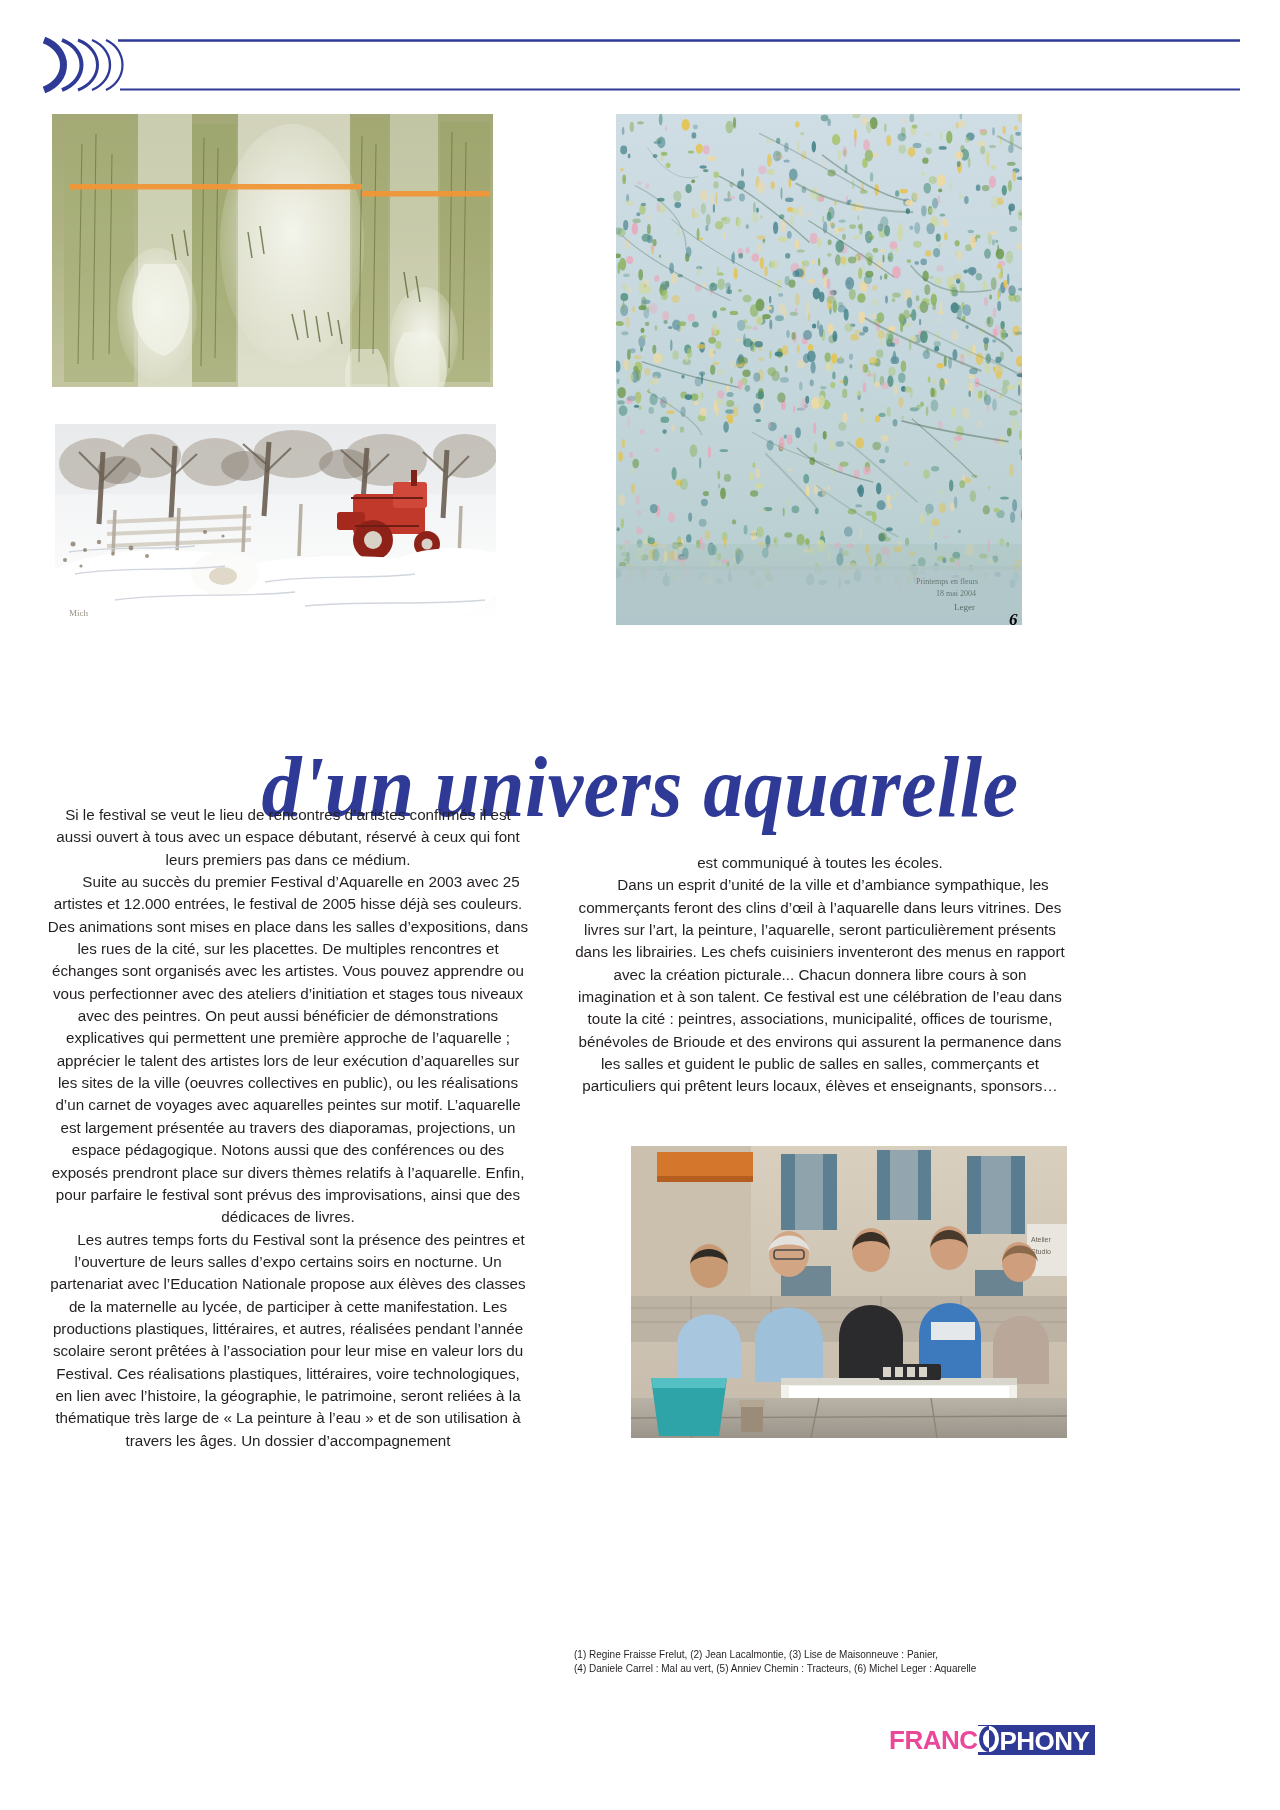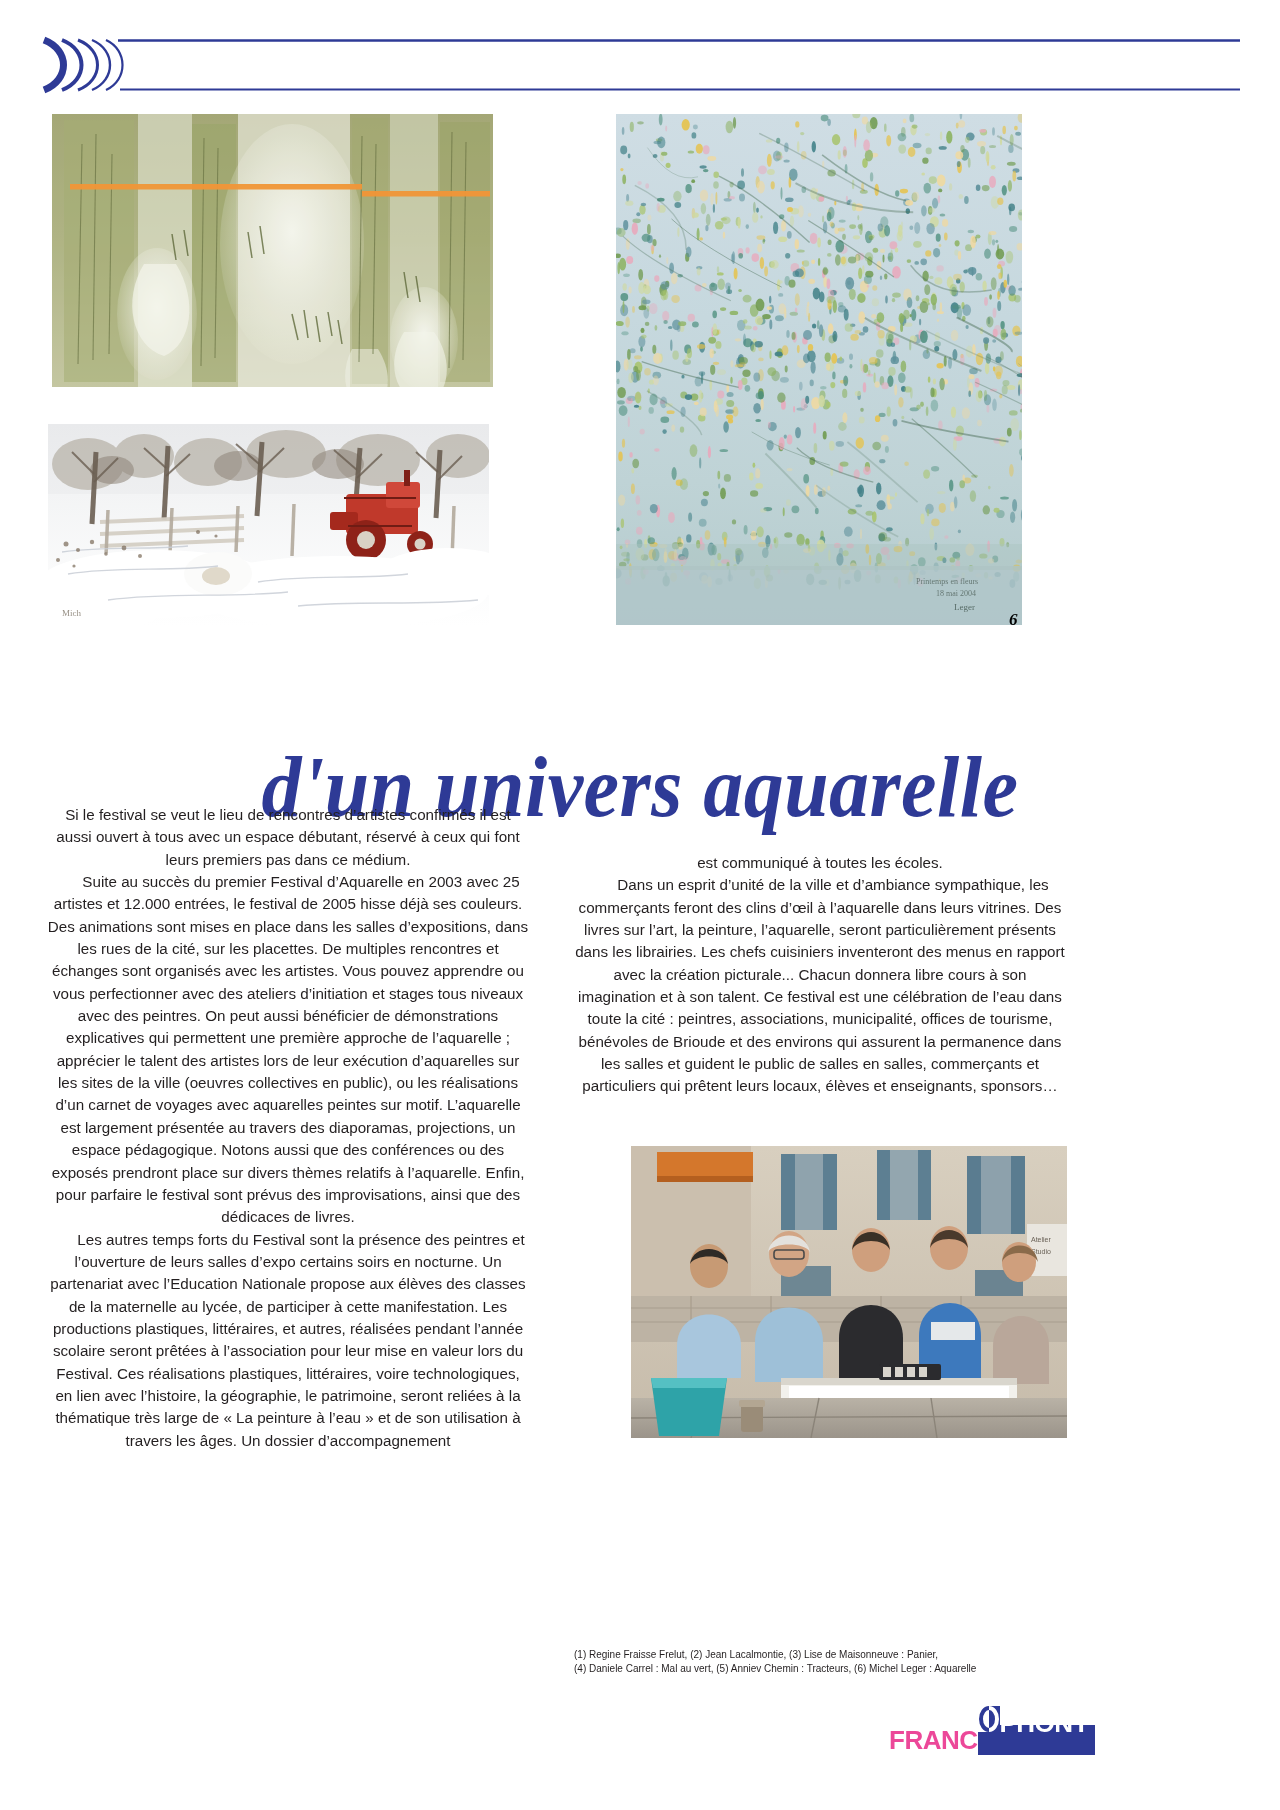--- a/index.html
+++ b/index.html
@@ -35,21 +35,21 @@
     font-family: "Liberation Serif", serif;
     font-weight: bold;
     font-style: italic;
     font-size: 17px;
     color: #000;
   }
 
   
   #plate4 { left: 52px; top: 114px; width: 441px; height: 273px; }
   
-  #plate5 { left: 48px; top: 424px; width: 441px; height: 201px; }
+  #plate5 { left: 55px; top: 424px; width: 441px; height: 201px; }
   
   #plate6 { left: 616px; top: 114px; width: 406px; height: 511px; }
 
   
   .main-title {
     position: absolute;
     left: 40px;
     top: 686px;
     width: 1200px;
     text-align: center;
@@ -130,21 +130,21 @@
     color: #ec4899;
     padding: 1px 0 1px 4px;
     display: flex;
     align-items: center;
   }
   .logo-b {
     background: #2e3a96;
     color: #ffffff;
     padding: 1px 6px 16px 0;
     display: flex;
-    align-items: flex-end;
+    align-items: flex-start;
   }
   .logo-o {
     position: relative;
     display: inline-block;
     width: 22px;
   }
 </style>
 </head>
 <body>
 

